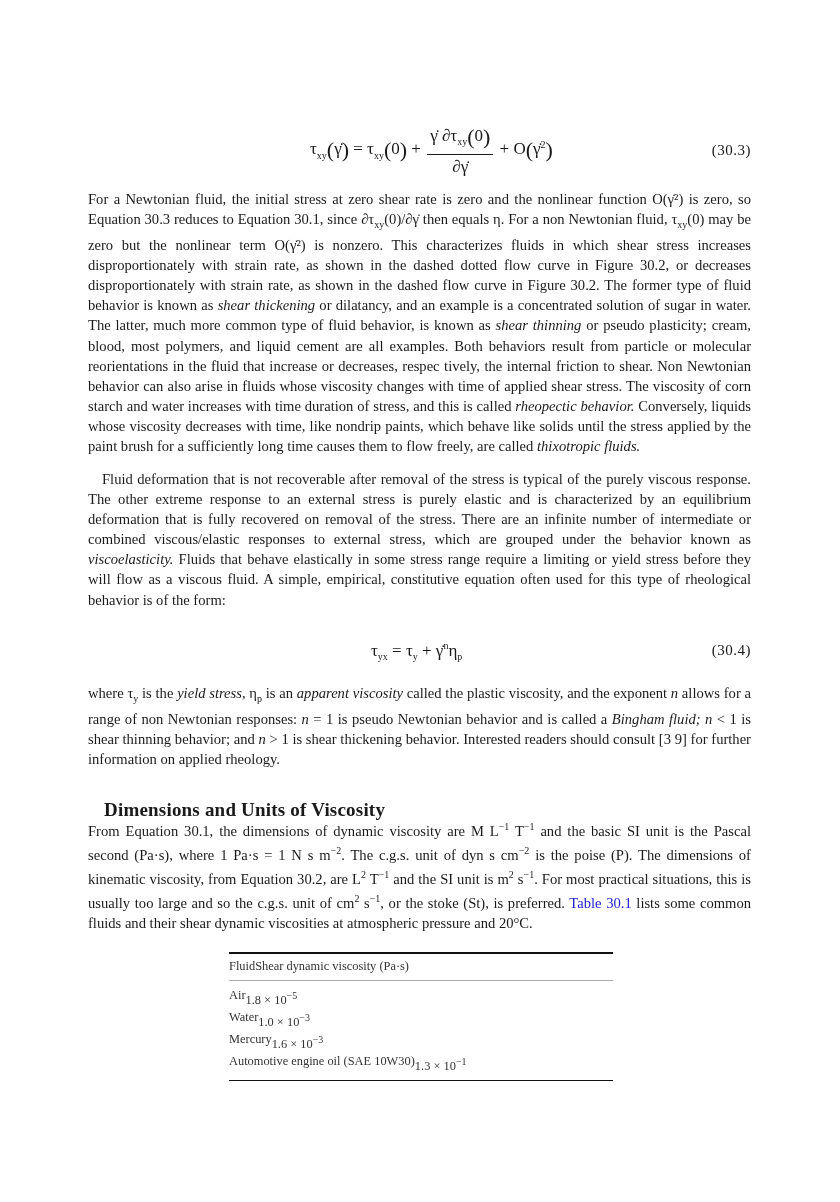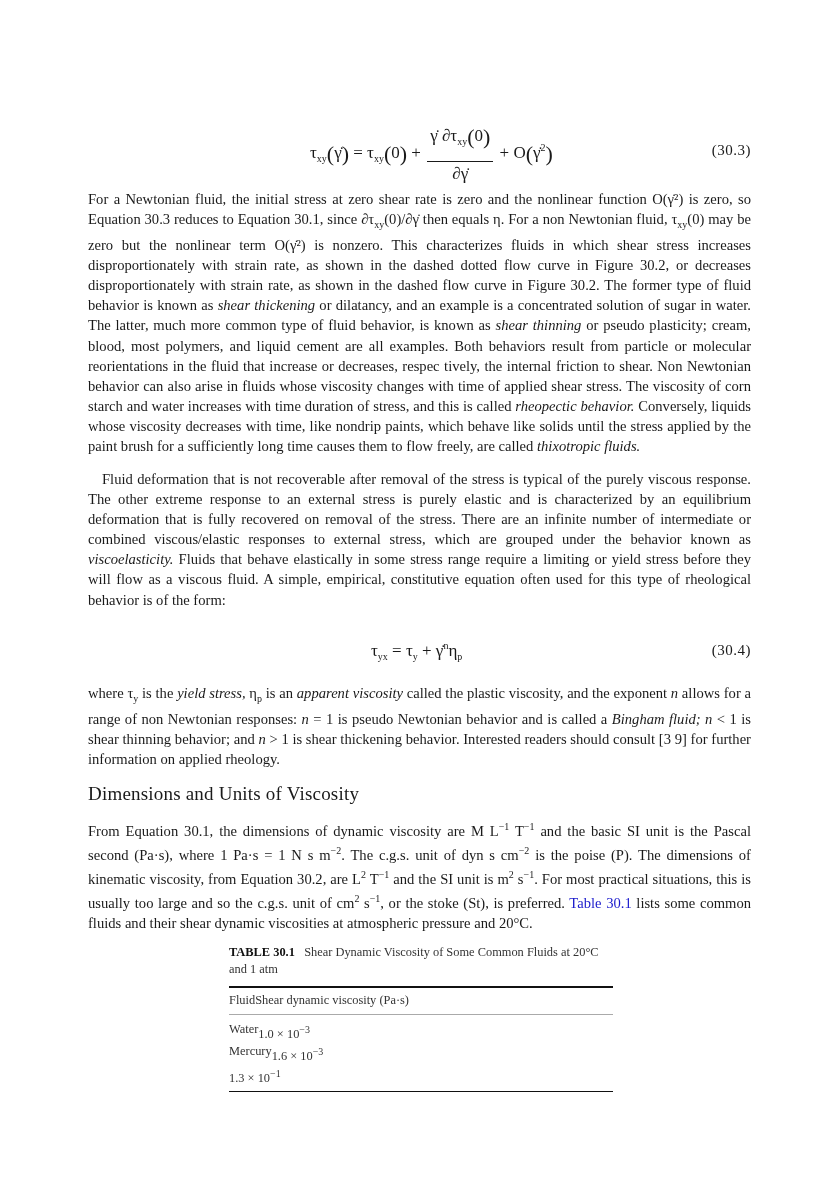--- a/index.html
+++ b/index.html
@@ -3,30 +3,30 @@
 <meta charset="utf-8">
 <style>
   html, body { margin: 0; padding: 0; background: #ffffff; }
   body { width: 840px; height: 1202px; position: relative; overflow: hidden;
          font-family: "Liberation Serif", "DejaVu Serif", serif; color: #1a1a1a; }
   .page { position: absolute; left: 88px; top: 0; width: 663px; }
   .eq { position: absolute; left: 0; width: 663px; font-size: 17px; }
   .eq .body { position: absolute; text-align: left; white-space: nowrap; }
   .eq .num { position: absolute; right: 0; font-size: 15px; letter-spacing: 0.5px; }
   .frac { display: inline-block; vertical-align: middle; text-align: center; margin: 0 2px; }
-  .frac .top { display: block; border-bottom: 1px solid #1a1a1a; padding: 0 3px 11px; text-align: center; }
+  .frac .top { display: block; border-bottom: 1px solid #1a1a1a; padding: 0 3px 4px; text-align: center; }
   .frac .bot { display: block; padding-top: 2px; }
   .big { font-size: 22px; vertical-align: -3px; }
   sub, sup { font-size: 10px; }
   p.txt { position: absolute; left: 0; width: 663px; margin: 0; font-size: 14.6px; line-height: 20.1px;
           text-align: justify; }
   p.indent { text-indent: 14px; }
   i { font-style: italic; }
   .link { color: #1a1acc; }
-  h2.sec { position: absolute; left: 0; top: 783px; margin: 0; font-size: 19px; font-weight: normal;
+  h2.sec { position: absolute; left: 0; top: 783px; margin: 16px; font-size: 19px; font-weight: bold;
            font-family: "Liberation Serif", "DejaVu Serif", serif; letter-spacing: 0.2px; }
   .table-wrap { position: absolute; left: 141px; top: 944px; width: 384px; font-size: 12.4px; color: #333; }
   .caption { line-height: 17px; margin: 0; }
   .caption b { font-weight: bold; color: #111; }
   .rule-thick { border-top: 2px solid #111; margin-top: 8px; }
   .rule-thin { border-top: 1px solid #aaa; }
   .rule-bottom { border-top: 1.5px solid #111; }
   .thead, .trow { display: flex; justify-content: flex-start; }
   .thead { padding: 5px 0 6px; }
   .tbody { padding: 6px 0 4px; }
@@ -59,35 +59,39 @@
     <div class="num" style="top:4px;margin-left:24px;">(30.4)</div>
   </div>
 
   <p class="txt" style="top:683px;"><span>where τ</span><sub>y</sub><span> is the </span><i>yield stress,</i><span> η</span><sub>p</sub><span> is an </span><i>apparent viscosity</i><span> called the plastic viscosity, and the exponent </span><i>n</i><span> allows for a range of non Newtonian responses: </span><i>n</i><span> = 1 is pseudo Newtonian behavior and is called a </span><i>Bingham fluid;</i> <i>n</i><span> &lt; 1 is shear thinning behavior; and </span><i>n</i><span> &gt; 1 is shear thickening behavior. Interested readers should consult [3 9] for further information on applied rheology.</span></p>
 
   <h2 class="sec">Dimensions and Units of Viscosity</h2>
 
   <p class="txt" style="top:817px;"><span>From Equation 30.1, the dimensions of dynamic viscosity are M L</span><sup>−1</sup><span> T</span><sup>−1</sup><span> and the basic SI unit is the Pascal second (Pa·s), where 1 Pa·s = 1 N s m</span><sup>−2</sup><span>. The c.g.s. unit of dyn s cm</span><sup>−2</sup><span> is the poise (P). The dimensions of kinematic viscosity, from Equation 30.2, are L</span><sup>2</sup><span> T</span><sup>−1</sup><span> and the SI unit is m</span><sup>2</sup><span> s</span><sup>−1</sup><span>. For most practical situations, this is usually too large and so the c.g.s. unit of cm</span><sup>2</sup><span> s</span><sup>−1</sup><span>, or the stoke (St), is preferred. </span><span class="link">Table 30.1</span><span> lists some common fluids and their shear dynamic viscosities at atmospheric pressure and 20°C.</span></p>
 
   <div class="table-wrap">
-    <p class="caption"><b>TABLE 30.1</b>&nbsp;&nbsp;&nbsp;<span>Shear Dynamic Viscosity of Some Common Fluids at 20°C and 1 atm</span></p>
     <div class="rule-thick"></div>
     <div class="thead">
       <span>Fluid</span>
       <span class="c2">Shear dynamic viscosity (Pa·s)</span>
     </div>
     <div class="rule-thin"></div>
     <div class="tbody" id="tbody">
+        <div class="trow">
+          <span>Air</span>
+          <span class="c2"><span>1.8 × 10</span><sup>−5</sup></span>
+        </div>
         <div class="trow">
           <span>Water</span>
           <span class="c2"><span>1.0 × 10</span><sup>−3</sup></span>
         </div>
         <div class="trow">
           <span>Mercury</span>
           <span class="c2"><span>1.6 × 10</span><sup>−3</sup></span>
         </div>
         <div class="trow">
+          <span>Automotive engine oil (SAE 10W30)</span>
           <span class="c2"><span>1.3 × 10</span><sup>−1</sup></span>
         </div>
       </div>
     <div class="rule-bottom"></div>
   </div>
 </div>
 
 </body></html>

